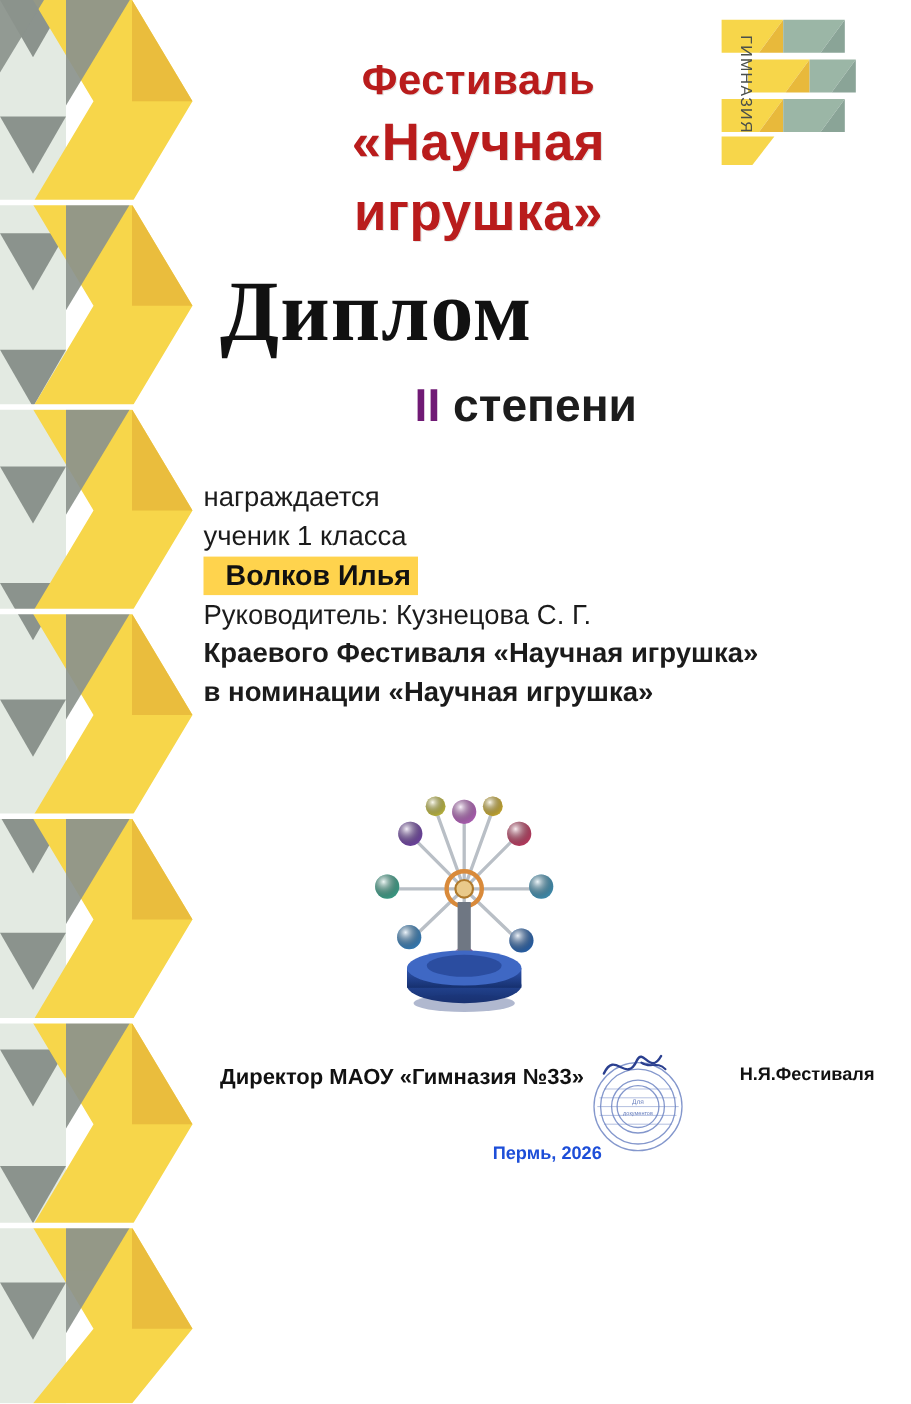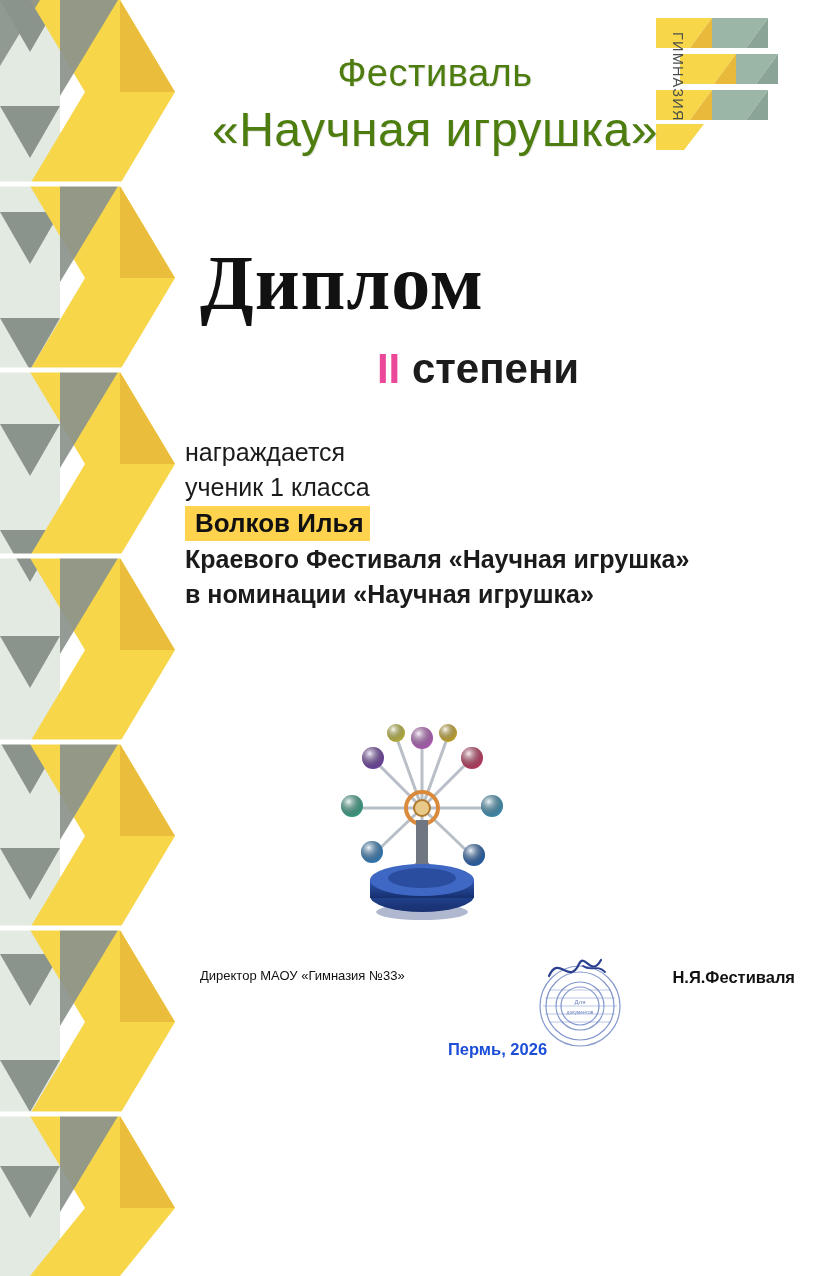--- a/index.html
+++ b/index.html
@@ -61,22 +61,22 @@
     font-family: "Liberation Sans", sans-serif;
   }
 
   
   .festival-title {
     position: absolute;
     left: 200px;
     top: 48px;
     width: 470px;
     text-align: center;
-    color: #4d7c0f;
-    font-weight: normal;
+    color: #b91c1c;
+    font-weight: bold;
     font-size: 38px;
     line-height: 1.32;
     letter-spacing: 0.5px;
     text-shadow: 1px 1px 0 rgba(0,0,0,0.10);
   }
   .festival-title .line2 { font-size: 48px; }
 
   
   .diploma-word {
     position: absolute;
@@ -94,42 +94,42 @@
     position: absolute;
     left: 200px;
     top: 345px;
     width: 520px;
     text-align: center;
     font-size: 42px;
     font-weight: bold;
     color: #1c1c1c;
   }
   .degree-line .roman {
-    color: #ec4899;
+    color: #701a75;
     margin-left: 36px;
   }
 
   
   .body-block {
     position: absolute;
     left: 185px;
     top: 436px;
     width: 625px;
     text-align: left;
     color: #1b1b1b;
   }
   .body-block .ln {
     font-size: 25px;
     line-height: 1.32;
     margin: 0 0 2px 0;
   }
   .name-highlight {
     display: inline-block;
     background: #ffd34d;
-    padding: 0 6px 1px 10px;
+    padding: 0 6px 1px 20px;
     font-weight: bold;
     font-size: 26px;
     color: #111;
   }
   .school-line { font-size: 26px; }
   .nomination {
     margin-top: 14px;
     font-weight: bold;
     font-size: 25px;
     line-height: 1.4;
@@ -149,22 +149,22 @@
     position: absolute;
     left: 185px;
     top: 958px;
     width: 625px;
     height: 110px;
   }
   .sign-left {
     position: absolute;
     left: 15px;
     top: 10px;
-    font-size: 13px;
-    font-weight: normal;
+    font-size: 20px;
+    font-weight: bold;
     color: #111;
   }
   .sign-right {
     position: absolute;
     right: 15px;
     top: 10px;
     font-size: 16.5px;
     font-weight: bold;
     color: #111;
   }
@@ -296,20 +296,21 @@
     <span class="roman">II</span>
     <span>степени</span>
   </div>
 
   <div class="body-block">
     <p class="ln">награждается</p>
     <p class="ln">ученик 1 класса</p>
     <p class="ln">
       <span class="name-highlight">Волков Илья</span>
     </p>
+    <p class="ln">Руководитель: Кузнецова С. Г.</p>
     <p class="ln nomination" style="margin-top:0">Краевого Фестиваля «Научная игрушка»</p>
     <p class="ln nomination">в номинации «Научная игрушка»</p>
   </div>
 
   <div class="toy-figure">
     <svg viewBox="0 0 195 225" xmlns="http://www.w3.org/2000/svg">
       <defs>
         <radialGradient id="gA" cx="35%" cy="30%" r="70%">
           <stop offset="0%" stop-color="#ffffff" stop-opacity="0.9"></stop>
           <stop offset="100%" stop-color="#000000" stop-opacity="0.18"></stop>

